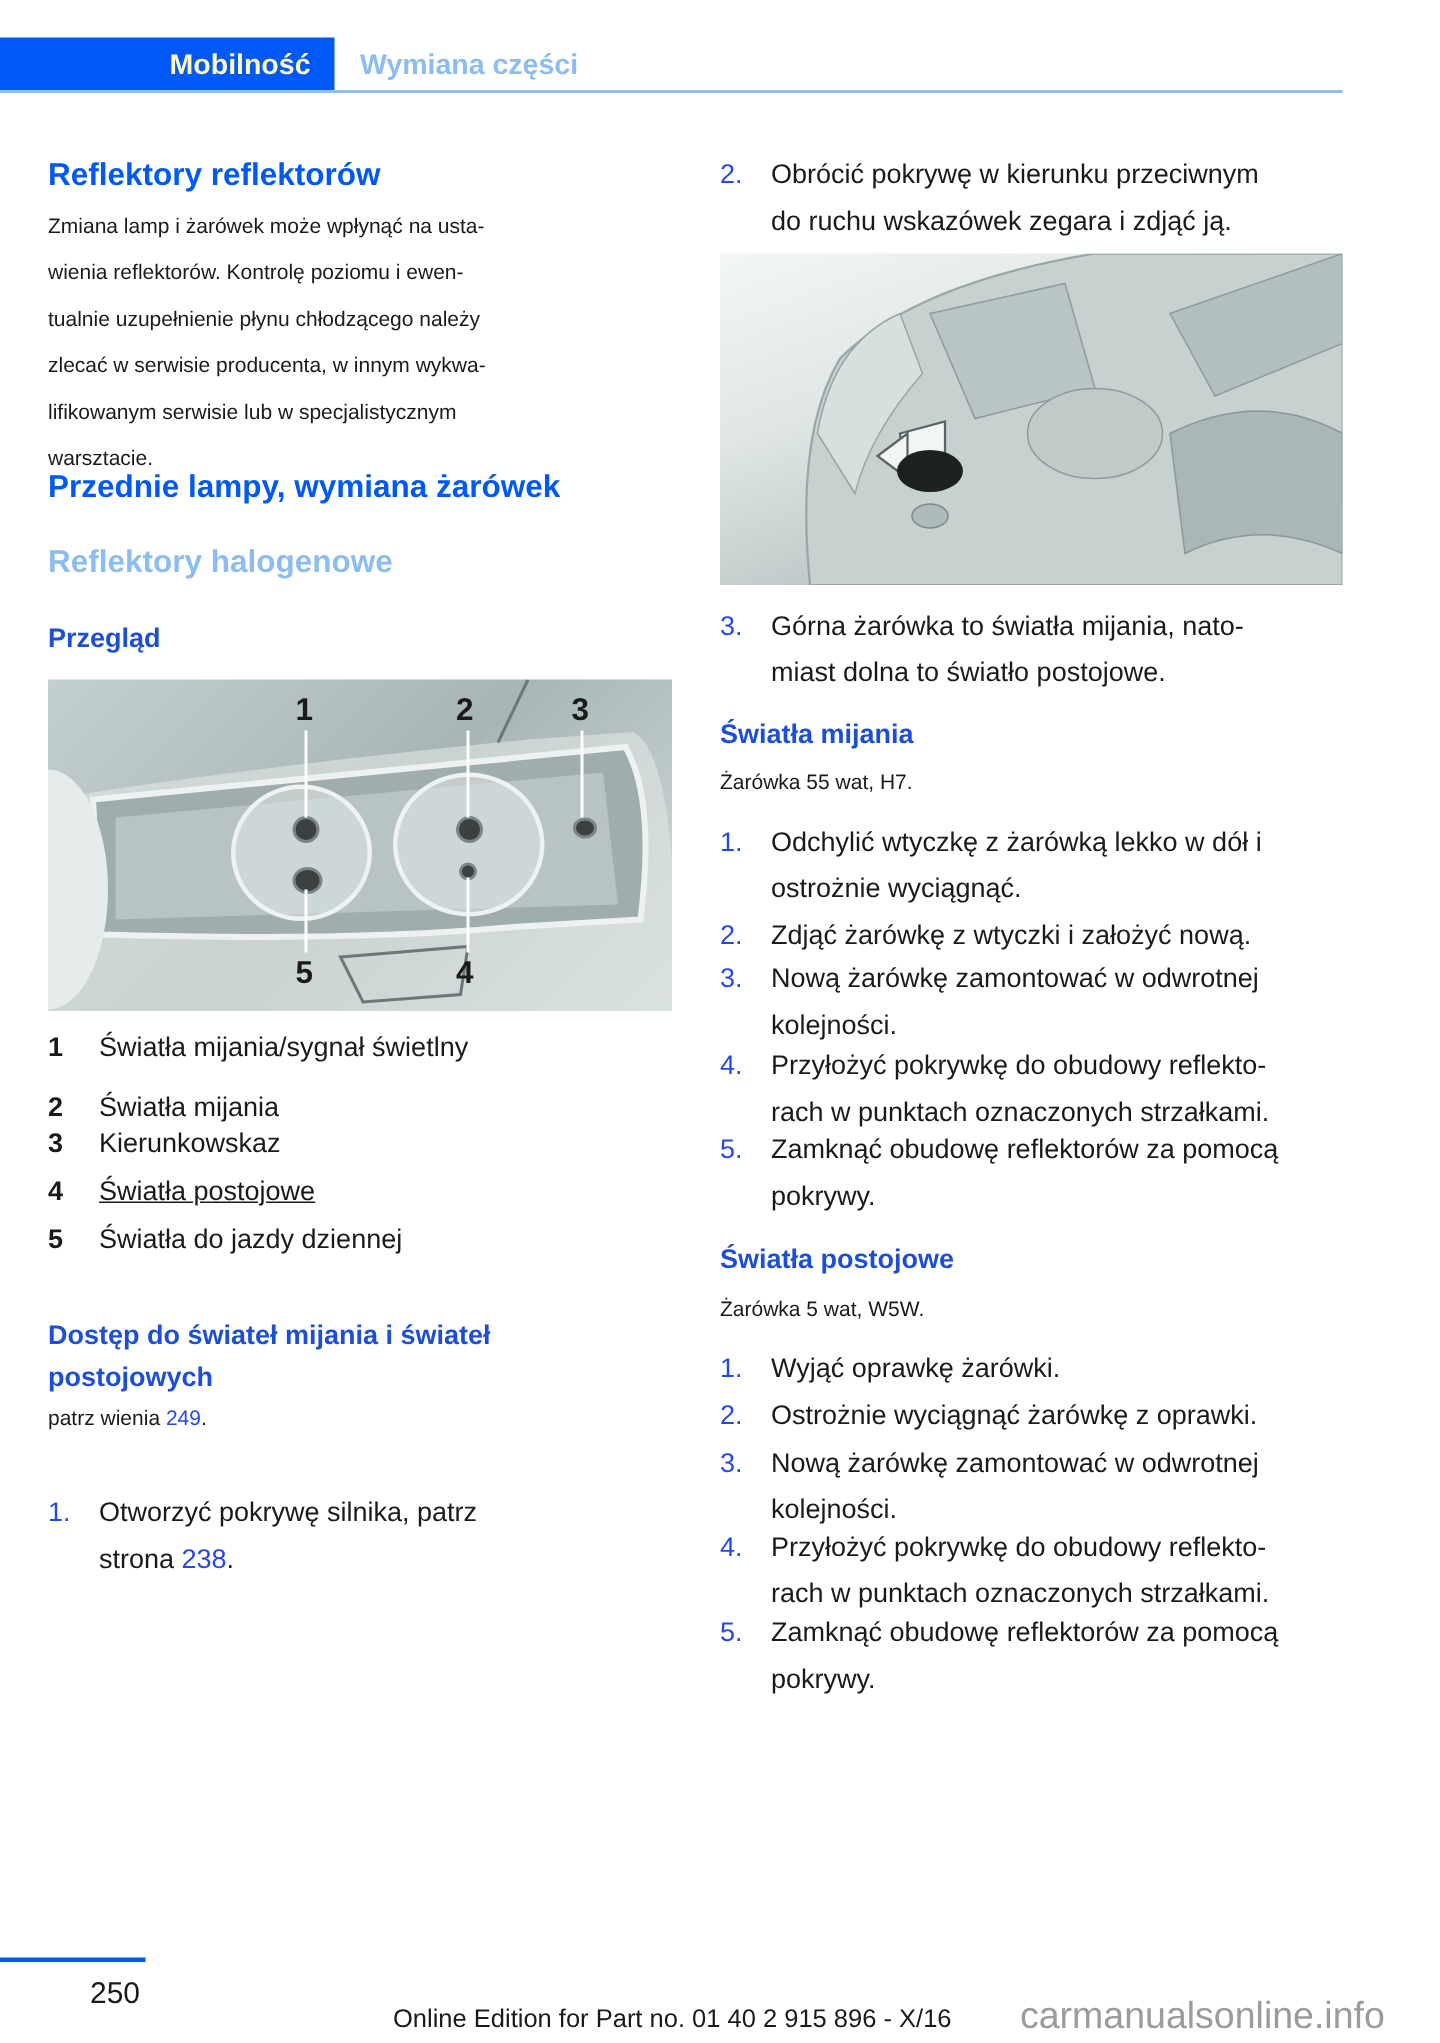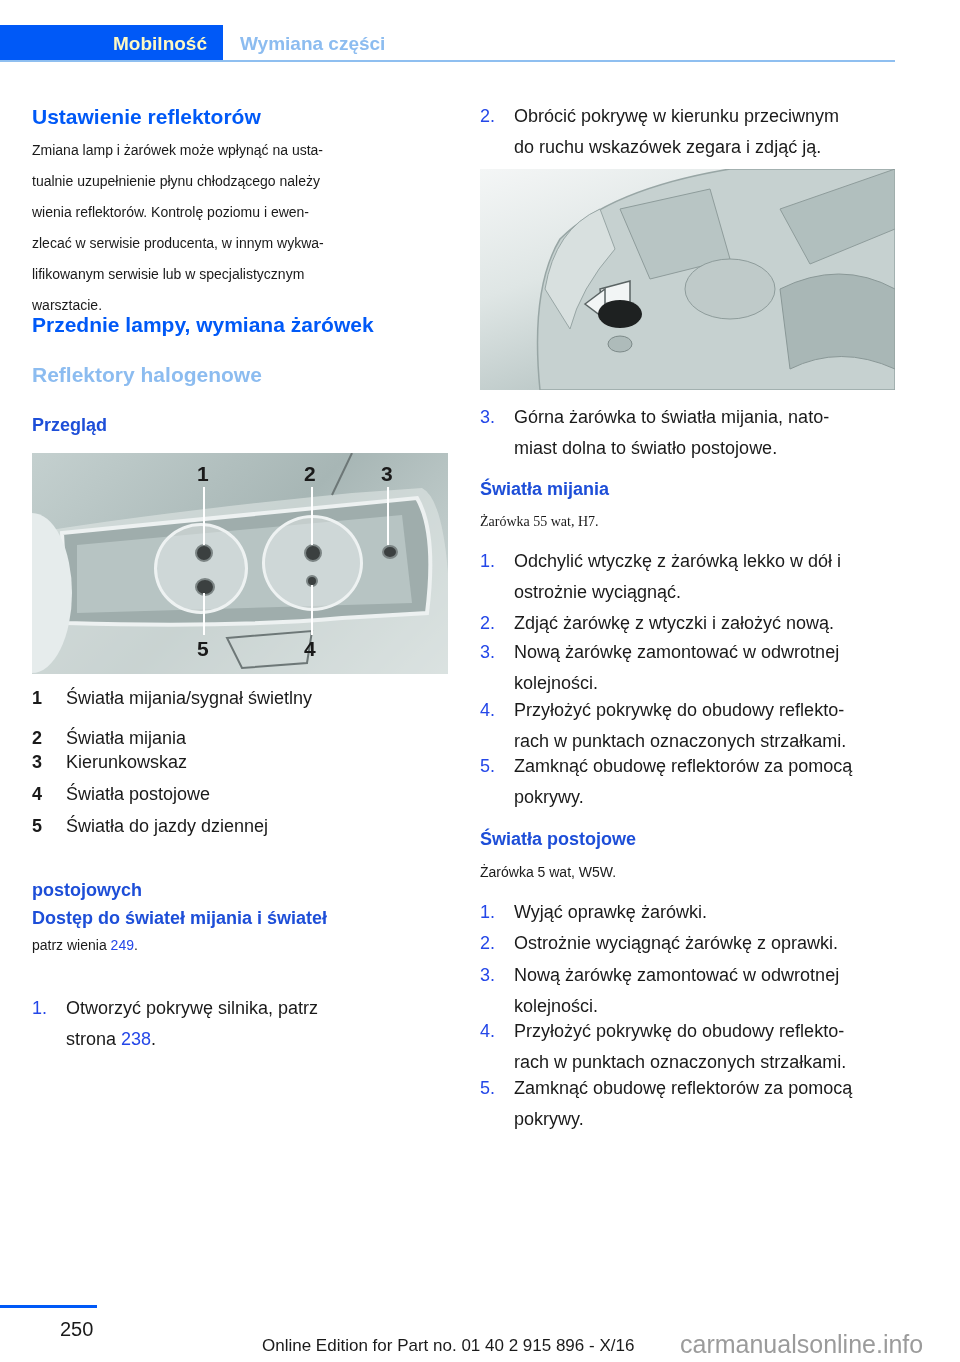--- a/index.html
+++ b/index.html
@@ -47,25 +47,25 @@
 </head>
 <body>
 
 <div class="header">
   <div class="tab-active">Mobilność</div>
   <div class="tab-inactive">Wymiana części</div>
   <div class="line"></div>
 </div>
 
 <div class="col col-left">
-  <div class="abs h1" style="top:105px;">Ustawienie reflektorów</div>
+  <div class="abs h1" style="top:105px;">Reflektory reflektorów</div>
   <div class="abs p" style="top:135px; width:420px;">
     <div>Zmiana lamp i żarówek może wpłynąć na usta-</div>
+    <div>wienia reflektorów. Kontrolę poziomu i ewen-</div>
     <div>tualnie uzupełnienie płynu chłodzącego należy</div>
-    <div>wienia reflektorów. Kontrolę poziomu i ewen-</div>
     <div>zlecać w serwisie producenta, w innym wykwa-</div>
     <div>lifikowanym serwisie lub w specjalistycznym</div>
     <div>warsztacie.</div>
   </div>
   <div class="abs h1" style="top:313px;">Przednie lampy, wymiana żarówek</div>
   <div class="abs h2" style="top:363px;">Reflektory halogenowe</div>
   <div class="abs h3" style="top:415px;">Przegląd</div>
 
   <div class="img-box" style="left:0; top:453px; width:416px; height:221px;">
     <svg width="416" height="221" viewBox="0 0 416 221">
@@ -98,31 +98,31 @@
   <div class="abs" style="top:682px; width:416px;">
     <div class="legend-row" style="top:0;">
       <span class="legend-num">1</span><span>Światła mijania/sygnał świetlny</span>
     </div>
     <div class="legend-row" style="top:40px;">
       <span class="legend-num">2</span><span>Światła mijania</span>
     </div>
     <div class="legend-row" style="top:64px;">
       <span class="legend-num">3</span><span>Kierunkowskaz</span>
     </div>
-    <div class="legend-row" style="top:96px;">
+    <div class="legend-row" style="top:96px;text-decoration:underline;">
       <span class="legend-num">4</span><span>Światła postojowe</span>
     </div>
     <div class="legend-row" style="top:128px;">
       <span class="legend-num">5</span><span>Światła do jazdy dziennej</span>
     </div>
   </div>
 
   <div class="abs h3" style="top:876px; line-height:28px;">
+    <div>Dostęp do świateł mijania i świateł</div>
     <div>postojowych</div>
-    <div>Dostęp do świateł mijania i świateł</div>
   </div>
   <div class="abs p" style="top:930px; width:420px;">
     <div><span>patrz wienia </span><span class="link">249</span><span>.</span></div>
   </div>
   <div class="step" style="top:993px;">
     <span class="step-num">1.</span>
     <span class="step-text">Otworzyć pokrywę silnika, patrz</span>
     <span class="step-text"><span>strona </span><span class="link">238</span><span>.</span></span>
   </div>
 </div>
@@ -149,21 +149,21 @@
     </svg>
   </div>
 
   <div class="step" style="top:402px;">
     <span class="step-num">3.</span>
     <span class="step-text">Górna żarówka to światła mijania, nato-</span>
     <span class="step-text">miast dolna to światło postojowe.</span>
   </div>
 
   <div class="abs h3" style="top:479px;">Światła mijania</div>
-  <div class="abs p" style="top:506px;font-family:Liberation Serif, serif;">Żarówka 55 wat, H7.</div>
+  <div class="abs p" style="top:506px;">Żarówka 55 wat, H7.</div>
 
   <div class="step" style="top:546px;">
     <span class="step-num">1.</span>
     <span class="step-text">Odchylić wtyczkę z żarówką lekko w dół i</span>
     <span class="step-text">ostrożnie wyciągnąć.</span>
   </div>
   <div class="step" style="top:608px;">
     <span class="step-num">2.</span>
     <span class="step-text">Zdjąć żarówkę z wtyczki i założyć nową.</span>
   </div>

